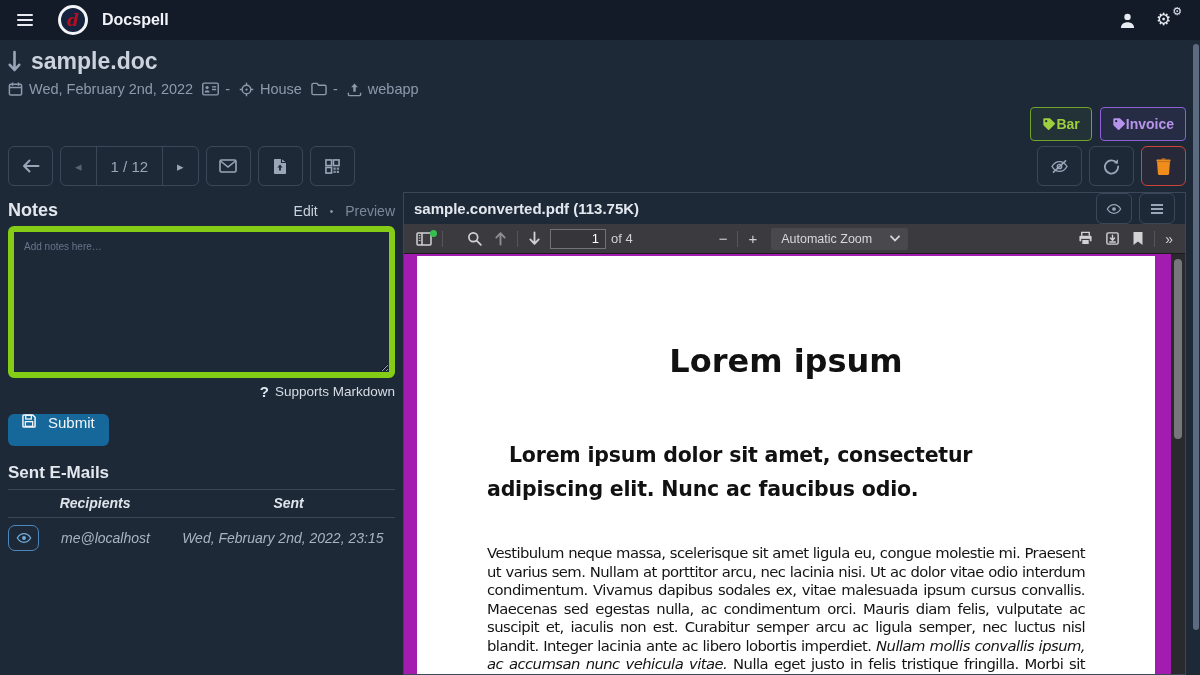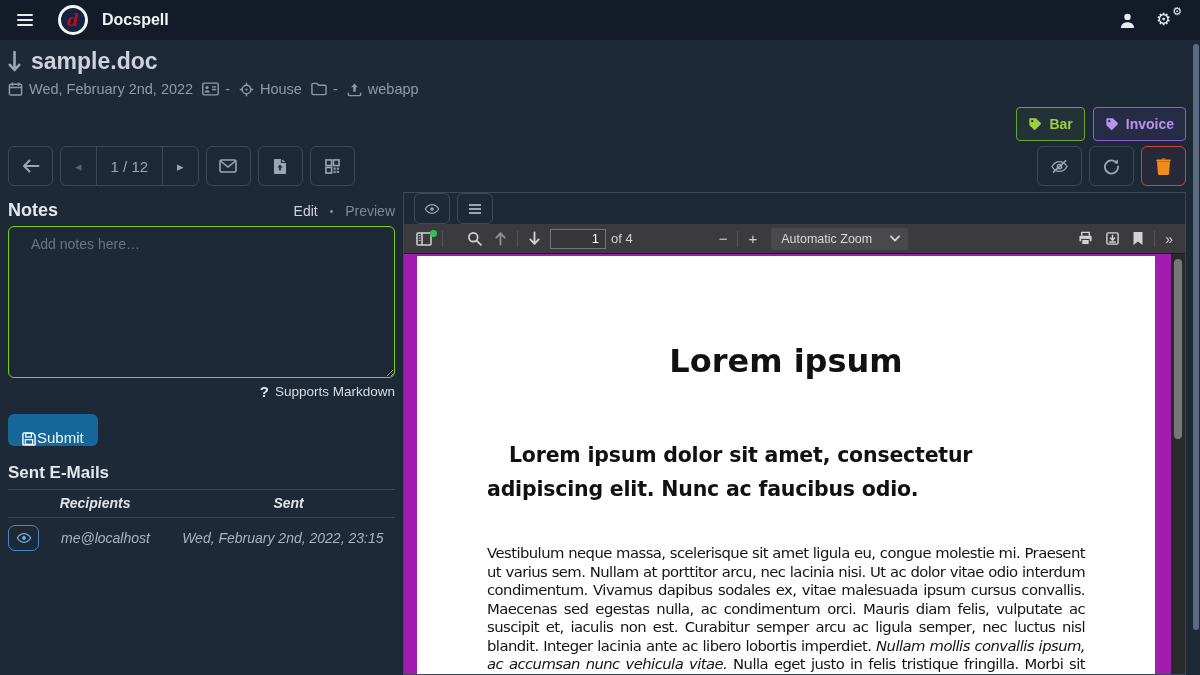--- a/index.html
+++ b/index.html
@@ -36,21 +36,21 @@
   .item-title-row { display:flex; align-items:center; gap:10px; color:#ccd3de; }
   .item-title-row .dl-icon { color:#9aa5b7; }
   .item-title { font-size:23px; font-weight:bold; color:#ccd3de; }
 
   .item-meta { display:flex; align-items:center; gap:9px; margin-top:6px; color:#8e99ab; font-size:14.5px; }
   .item-meta .meta-icon { color:#8e99ab; }
   .meta-group { display:flex; align-items:center; gap:6px; }
 
   .tags-row { display:flex; justify-content:flex-end; gap:8px; margin-top:10px; height:27px; }
   .tag {
-    display:flex; align-items:center; gap:7px; padding:16px 11px; border-radius:4px;
+    display:flex; align-items:center; gap:0; padding:16px 11px; border-radius:4px;
     font-weight:bold; font-size:14px; cursor:pointer; border:1px solid; background:transparent;
   }
   .tag-green { border-color:#6ea32c; color:#9dcf3f; background:rgba(110,163,44,0.07); }
   .tag-purple { border-color:#8e5fd6; color:#b794ec; background:rgba(142,95,214,0.08); }
 
   
   .action-bar { display:flex; margin-top:12px; height:40px; }
   .btn {
     height:40px; min-width:45px; padding:0 12px; background:transparent;
     border:1px solid #3c4859; border-radius:6px; color:#9aa5b7; cursor:pointer;
@@ -72,31 +72,31 @@
   .columns { display:flex; gap:8px; margin-top:6px; flex:1 1 auto; overflow:hidden; }
   .left-col { width:387px; flex:0 0 387px; display:flex; flex-direction:column; }
 
   .notes-head { display:flex; align-items:baseline; margin-bottom:5px; }
   .notes-title { font-size:18px; font-weight:bold; color:#e3e8ef; flex:1;margin-top:8px; }
   .notes-links { display:flex; align-items:center; gap:12px; font-size:14px; }
   .link-edit { color:#ccd3de; cursor:pointer; }
   .link-dot { color:#8e99ab; font-size:10px; }
   .link-preview { color:#76813f0; color:#7c8799; cursor:pointer; }
   .notes-textarea {
-    width:100%; height:152px; background:transparent; border:1px solid #84cc16; border-radius:6px;
-    color:#ccd3de; font-family:"Liberation Sans", sans-serif; font-size:14px; padding:9px 22px;
+    width:100%; height:152px; background:transparent; border:6px solid #84cc16; border-radius:6px;
+    color:#ccd3de; font-family:"Liberation Sans", sans-serif; font-size:10px; padding:9px 10px;
     resize:vertical;
   }
   .notes-textarea::placeholder { color:#69748a; }
   .md-hint { display:flex; justify-content:flex-end; align-items:center; gap:6px; margin-top:5px; font-size:13.5px; color:#d6dce5; }
   .md-q { font-weight:bold; font-size:15px; color:#e3e8ef; }
 
   .submit-btn {
     margin-top:14px; align-self:flex-start; background:#16689b; color:#f2f5f8; border:none;
-    border-radius:6px; padding:0 14px; height:32px; font-size:15px; display:flex; align-items:flex-end; gap:1px; cursor:pointer;
+    border-radius:6px; padding:0 14px; height:32px; font-size:15px; display:flex; align-items:flex-start; gap:12px; cursor:pointer;
   }
 
   .mails-title { margin-top:17px; font-size:17px; font-weight:bold; color:#e3e8ef; padding-bottom:6px; border-bottom:1px solid #3c4859; }
   .mail-table { width:100%; border-collapse:collapse; font-size:14px;font-style:italic; }
   .mail-table th { font-weight:bold; color:#dfe4eb; text-align:center; padding:5px 0 6px; border-bottom:1px solid #3c4859; }
   .mail-table td { padding:7px 0; color:#aab3c0; }
   .mail-cell { display:flex; align-items:center; gap:22px; }
   .eye-btn {
     width:31px; height:26px; border:1px solid #4b89bd; border-radius:7px; background:transparent;
     color:#72aede; display:flex; align-items:center; justify-content:center; cursor:pointer;
@@ -388,20 +388,21 @@
               </span>
             </td>
             <td>Wed, February 2nd, 2022, 23:15</td>
           </tr>
         </tbody>
       </table>
     </div>
 
     <div class="preview-panel">
       <div class="preview-head">
+        <div class="preview-name">sample.converted.pdf (113.75K)</div>
         <button class="mini-btn">
           <span>
             <svg width="16" height="12" viewBox="0 0 18 13">
                 <path d="M1.5 6.5C3.4 3.4 6 1.7 9 1.7s5.6 1.7 7.5 4.8C14.6 9.6 12 11.3 9 11.3S3.4 9.6 1.5 6.5z" fill="none" stroke="currentColor" stroke-width="1.4"></path>
                 <circle cx="9" cy="6.5" r="2.1" fill="currentColor"></circle>
               </svg>
           </span>
         </button>
         <button class="mini-btn">
           <span>

